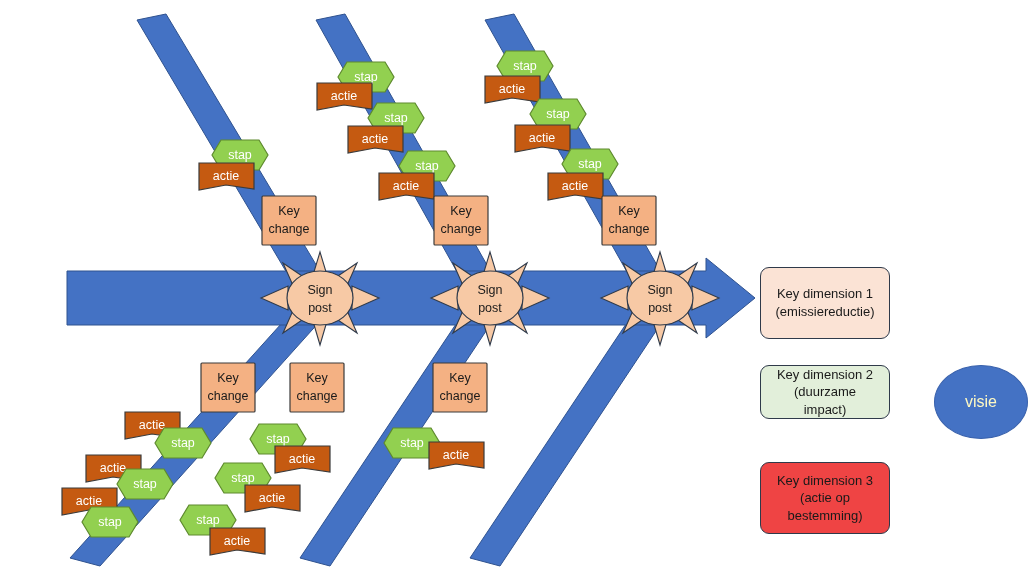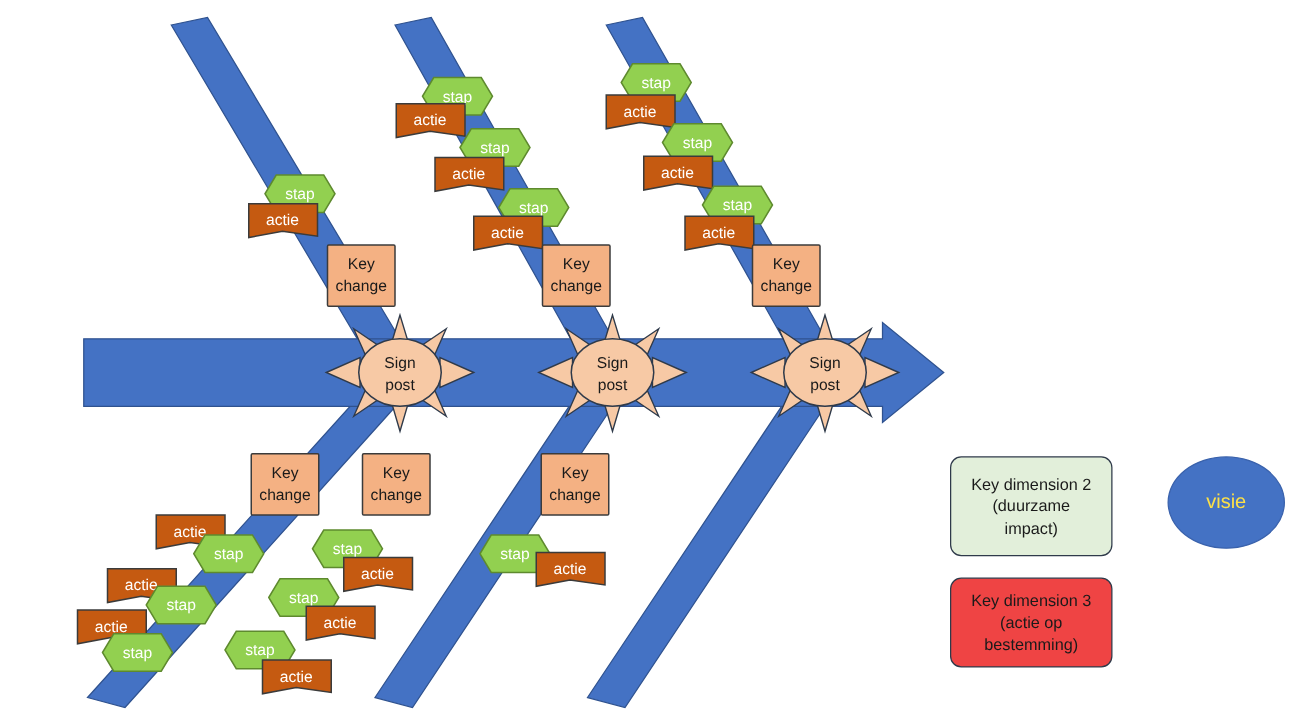--- a/index.html
+++ b/index.html
@@ -97,35 +97,35 @@
     display: flex;
     align-items: center;
     justify-content: center;
     text-align: center;
     font-size: 13px;
     line-height: 1.35;
     color: #1a1a1a;
     padding: 4px 8px;
   }
   #dim1 { left: 760px; top: 267px; width: 130px; height: 72px; background: #FBE3D5; }
-  #dim2 { left: 760px; top: 365px; width: 130px; height: 80px; background: #E2EFDA; }
+  #dim2 { left: 760px; top: 365px; width: 130px; height: 54px; background: #E2EFDA; }
   #dim3 { left: 760px; top: 462px; width: 130px; height: 72px; background: #ef4444; }
   .visie-circle {
     position: absolute;
     left: 934px;
     top: 365px;
     width: 92px;
     height: 72px;
     border-radius: 50%;
     background: #4472C4;
     border: 1px solid #3A62AC;
     display: flex;
     align-items: center;
     justify-content: center;
-    color: #fde047;
+    color: #fef9c3;
     font-size: 16px;
   }
 </style>
 </head>
 <body>
 
 <div id="canvas">
 
   <svg id="diagram" viewBox="0 0 1032 580">
 
@@ -291,20 +291,26 @@
       <text class="keychange-label" x="460" y="400">change</text>
 
       <polygon class="stap-shape" points="384,443 393,428 431,428 440,443 431,458 393,458"></polygon>
       <text class="stap-label" x="412" y="444">stap</text>
       <polygon class="actie-shape" points="429,442 484,442 484,468 456,464 429,469"></polygon>
       <text class="actie-label" x="456" y="456">actie</text>
     </g>
 
   </svg>
 
+  <div id="dim1" class="dim-box">
+    <span>
+      <span>Key dimension 1</span><br>
+      <span>(emissiereductie)</span>
+    </span>
+  </div>
 
   <div id="dim2" class="dim-box">
     <span>
       <span>Key dimension 2</span><br>
       <span>(duurzame</span><br>
       <span>impact)</span>
     </span>
   </div>
 
   <div id="dim3" class="dim-box">

